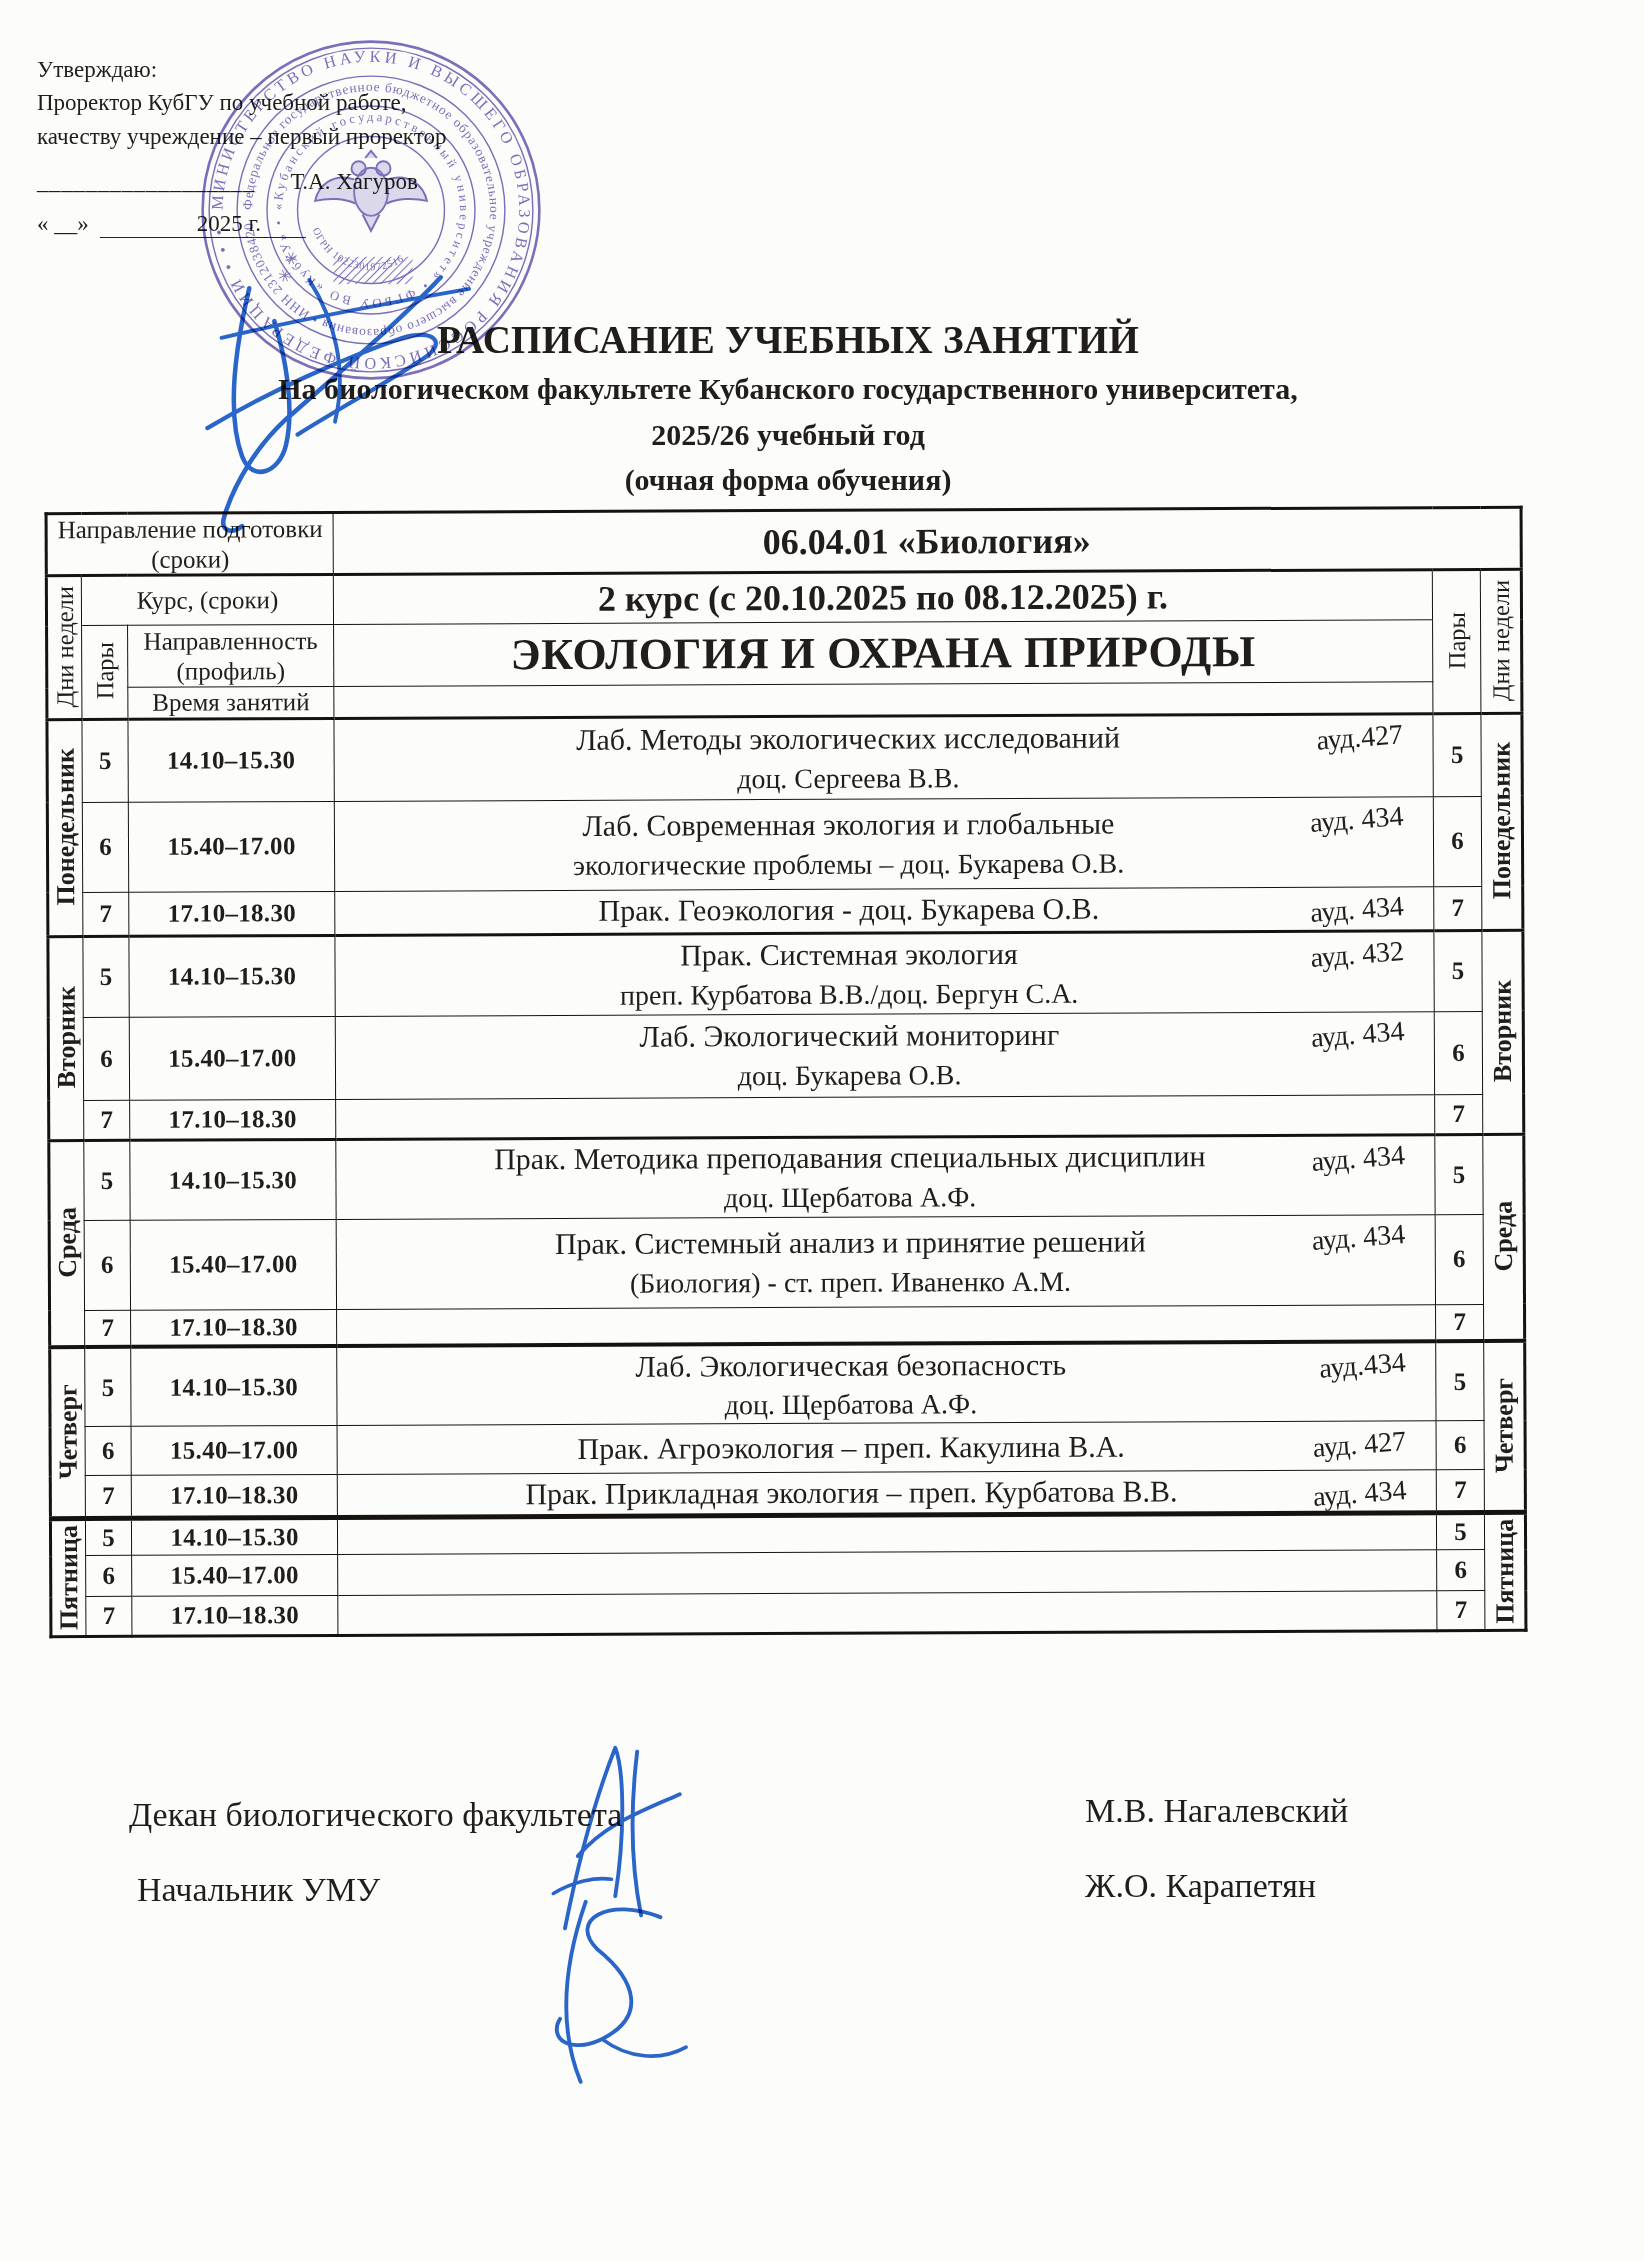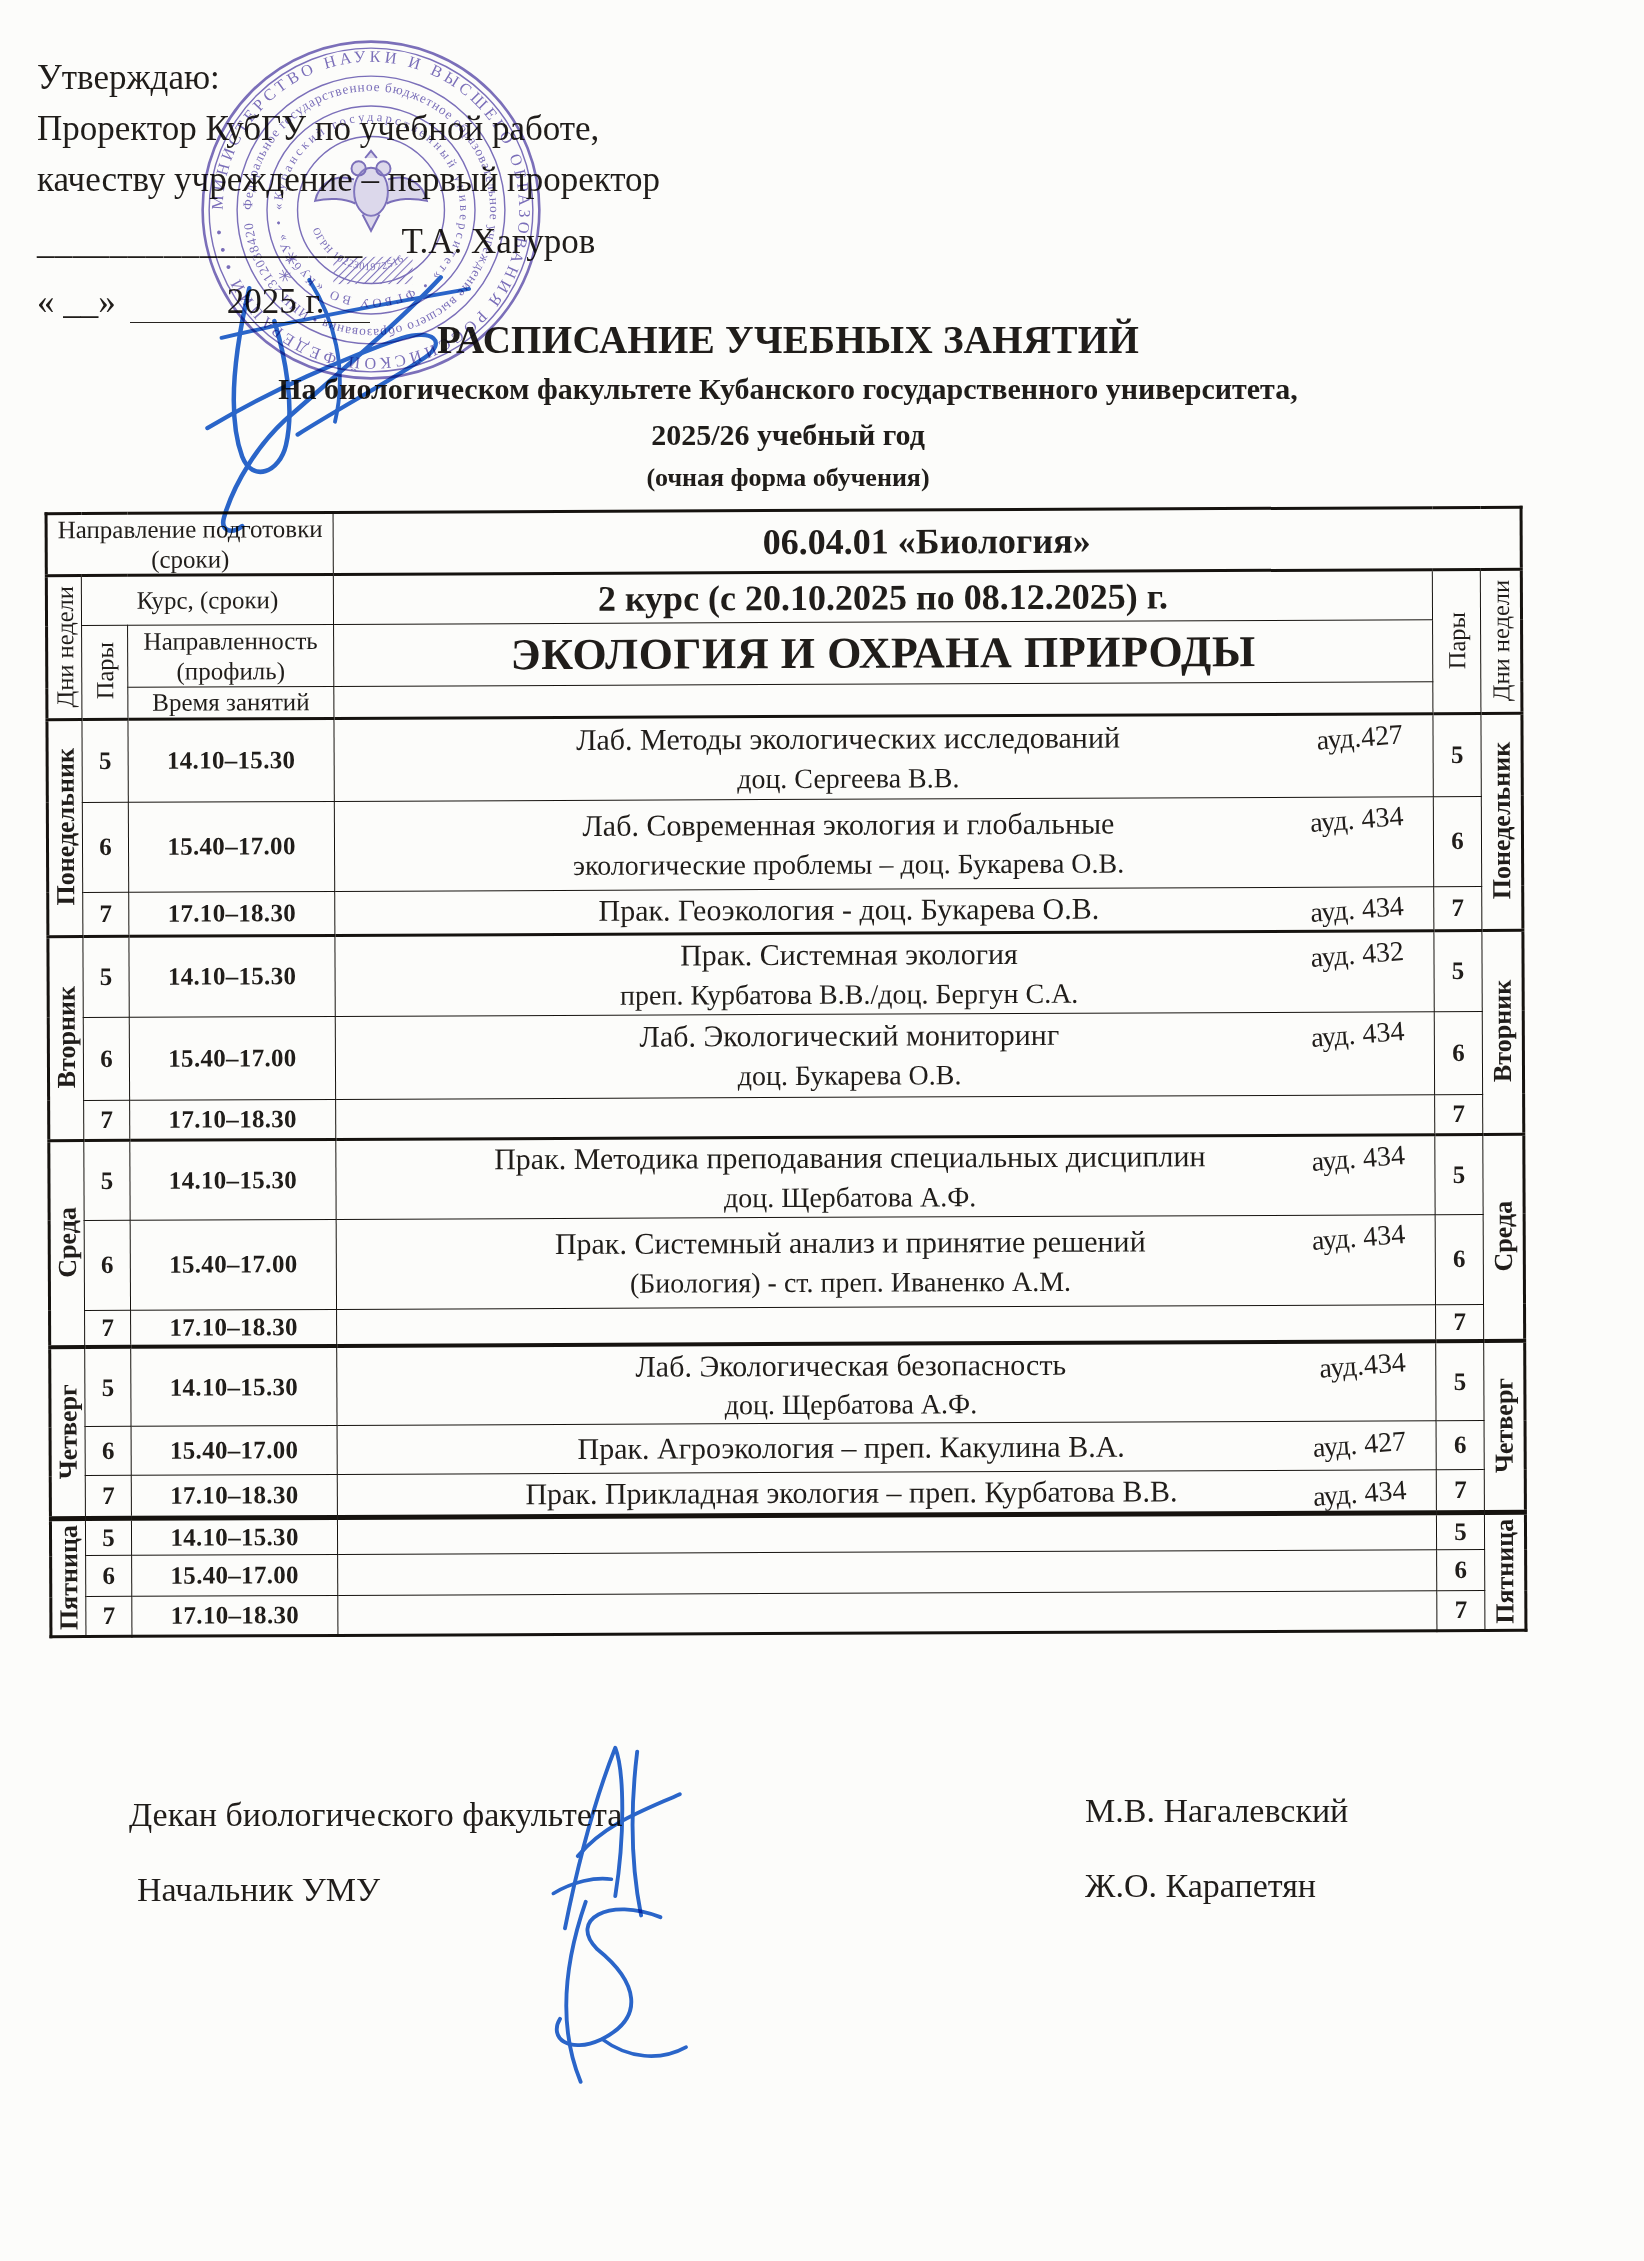--- a/index.html
+++ b/index.html
@@ -4,21 +4,21 @@
 <style>
   html,body{margin:0;padding:0;}
   body{
     width:1644px;height:2261px;background:#fcfcfa;position:relative;overflow:hidden;
     font-family:"Liberation Serif","DejaVu Serif",serif;color:#201d1a;
     -webkit-font-smoothing:antialiased;
   }
   .page{position:absolute;inset:0;}
 
   
-  .approval{position:absolute;left:37px;top:53px;font-size:35px;line-height:1.45;z-index:2;}
+  .approval{position:absolute;left:37px;top:53px;font-size:23px;line-height:1.45;z-index:2;}
   .approval .row{white-space:nowrap;}
   .sign-row{margin-top:11.6px;}
   .sign-row .uline{letter-spacing:0.6px;}
   .sign-row .name{margin-left:30px;}
   .date-row{margin-top:9px;}
   .date-on-line{border-bottom:1.9px solid #272420;padding:0 45px 1.3px 97px;margin-left:5.2px;margin-top:43px;}
 
   
   .stamp{position:absolute;left:189px;top:28px;width:364px;height:364px;z-index:3;
     mix-blend-mode:multiply;opacity:.88;filter:blur(0.3px);}
@@ -27,21 +27,21 @@
   
   .sig{position:absolute;z-index:4;mix-blend-mode:multiply;}
   .sig path{fill:none;stroke:#2a66cd;stroke-linecap:round;stroke-linejoin:round;}
 
   
   .title-block{position:absolute;left:0;top:317px;width:1576px;text-align:center;z-index:1;}
   .title-block div{font-weight:bold;}
   .t1{font-size:39px;margin-bottom:10.3px;letter-spacing:0.3px;}
   .t2{font-size:30px;margin-bottom:11.6px;}
   .t3{font-size:30px;margin-bottom:11.6px;}
-  .t4{font-size:26px;}
+  .t4{font-size:30px;}
 
   
   .tbl-wrap{position:absolute;left:47px;top:509px;z-index:1;transform:rotate(-0.25deg);}
   table.sched{border-collapse:collapse;width:1478px;table-layout:fixed;
     border:3.9px solid #16130f;}
   table.sched td{border:1.9px solid #16130f;padding:0;text-align:center;vertical-align:middle;
     overflow:hidden;}
   .hdr-small{font-size:25px;line-height:1.18;padding:0 3.9px;}
   .hdr-big{font-size:36px;font-weight:bold;}
   .hdr-profile{font-size:44px;font-weight:bold;letter-spacing:0.6px;}

